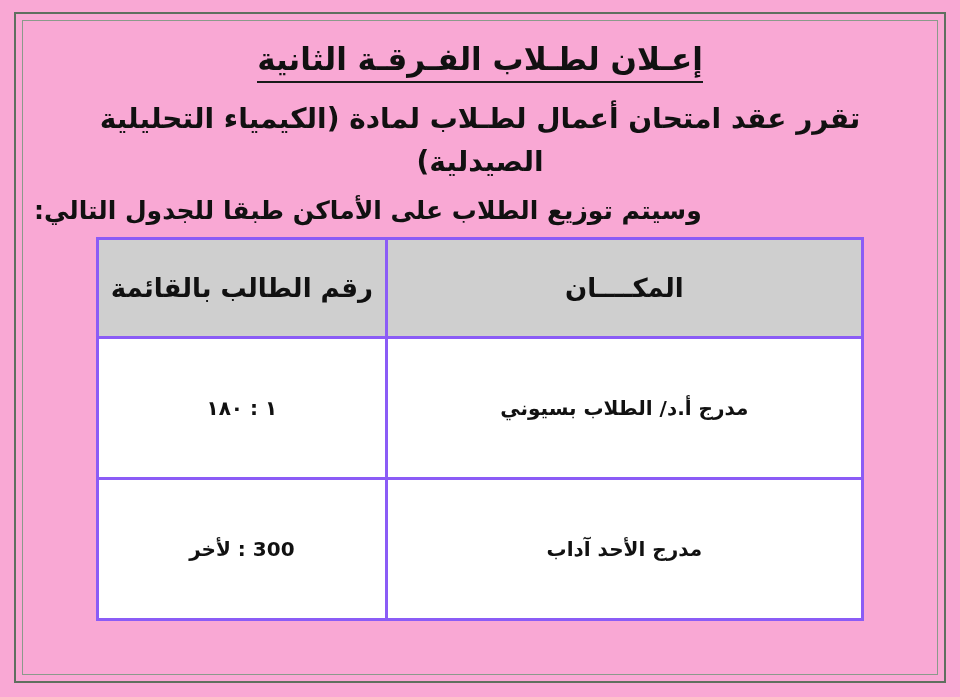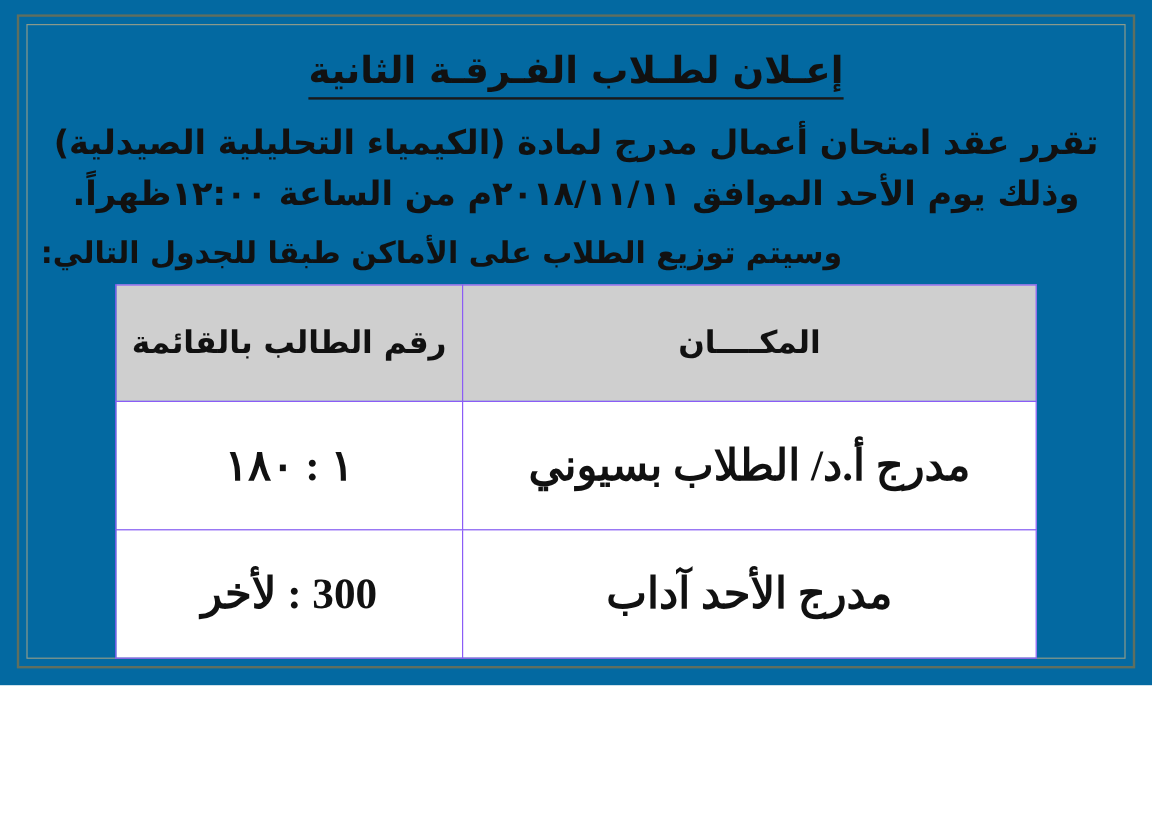--- a/index.html
+++ b/index.html
@@ -10,22 +10,22 @@
     width: 960px;
     height: 697px;
     background: #ffffff;
     font-family: "DejaVu Sans", "Liberation Sans", sans-serif;
     overflow: hidden;
   }
 
   .page {
     position: relative;
     width: 960px;
-    height: 571px;
-    background: #0369a1;
+    height: 697px;
+    background: #f9a8d4;
     box-sizing: border-box;
   }
 
   
   .paper-frame {
     position: absolute;
     left: 14px;
     top: 12px;
     right: 14px;
     bottom: 14px;
@@ -86,59 +86,57 @@
   }
 
   table.dist-table {
     border-collapse: collapse;
     margin: 6px auto 0 auto;
     width: 768px;
     table-layout: fixed;
   }
   table.dist-table th,
   table.dist-table td {
-    border: 1px solid #8b5cf6;
+    border: 3px solid #8b5cf6;
     text-align: center;
     vertical-align: middle;
     font-weight: bold;
     color: #111111;
   }
   table.dist-table thead th {
     background: #cfcfcf;
     font-size: 26px;
     height: 88px;
     padding: 4px 10px;
   }
   table.dist-table tbody td {
     background: #ffffff;
-    font-size: 36px;
+    font-size: 20px;
     height: 98px;
-    padding: 4px 10px;
-    font-family: Liberation Serif, serif;
+    padding: 20px 10px;
   }
   .col-place { width: 63%; }
   .col-range { width: 37%; }
 </style>
 </head>
 <body>
 
 <div class="page">
   <div class="paper-frame">
     <div class="paper-frame-inner"></div>
   </div>
 
   <div class="content">
 
     <div>
       <span class="doc-title">إعـلان لطـلاب الفـرقـة الثانية</span>
     </div>
 
     <div class="para">
-      <span class="para-line">تقرر عقد امتحان أعمال مدرج لمادة (الكيمياء التحليلية الصيدلية)</span>
-      <span class="para-line">وذلك يوم الأحد الموافق ٢٠١٨/١١/١١م من الساعة ١٢:٠٠ظهراً.</span>
+      <span class="para-line">تقرر عقد امتحان أعمال لطـلاب لمادة (الكيمياء التحليلية الصيدلية)</span>
     </div>
 
     <div class="para-note">وسيتم توزيع الطلاب على الأماكن طبقا للجدول التالي:</div>
 
     <table class="dist-table">
       <thead>
         <tr>
           <th class="col-place">المكــــان</th>
           <th class="col-range">رقم الطالب بالقائمة</th>
         </tr>

